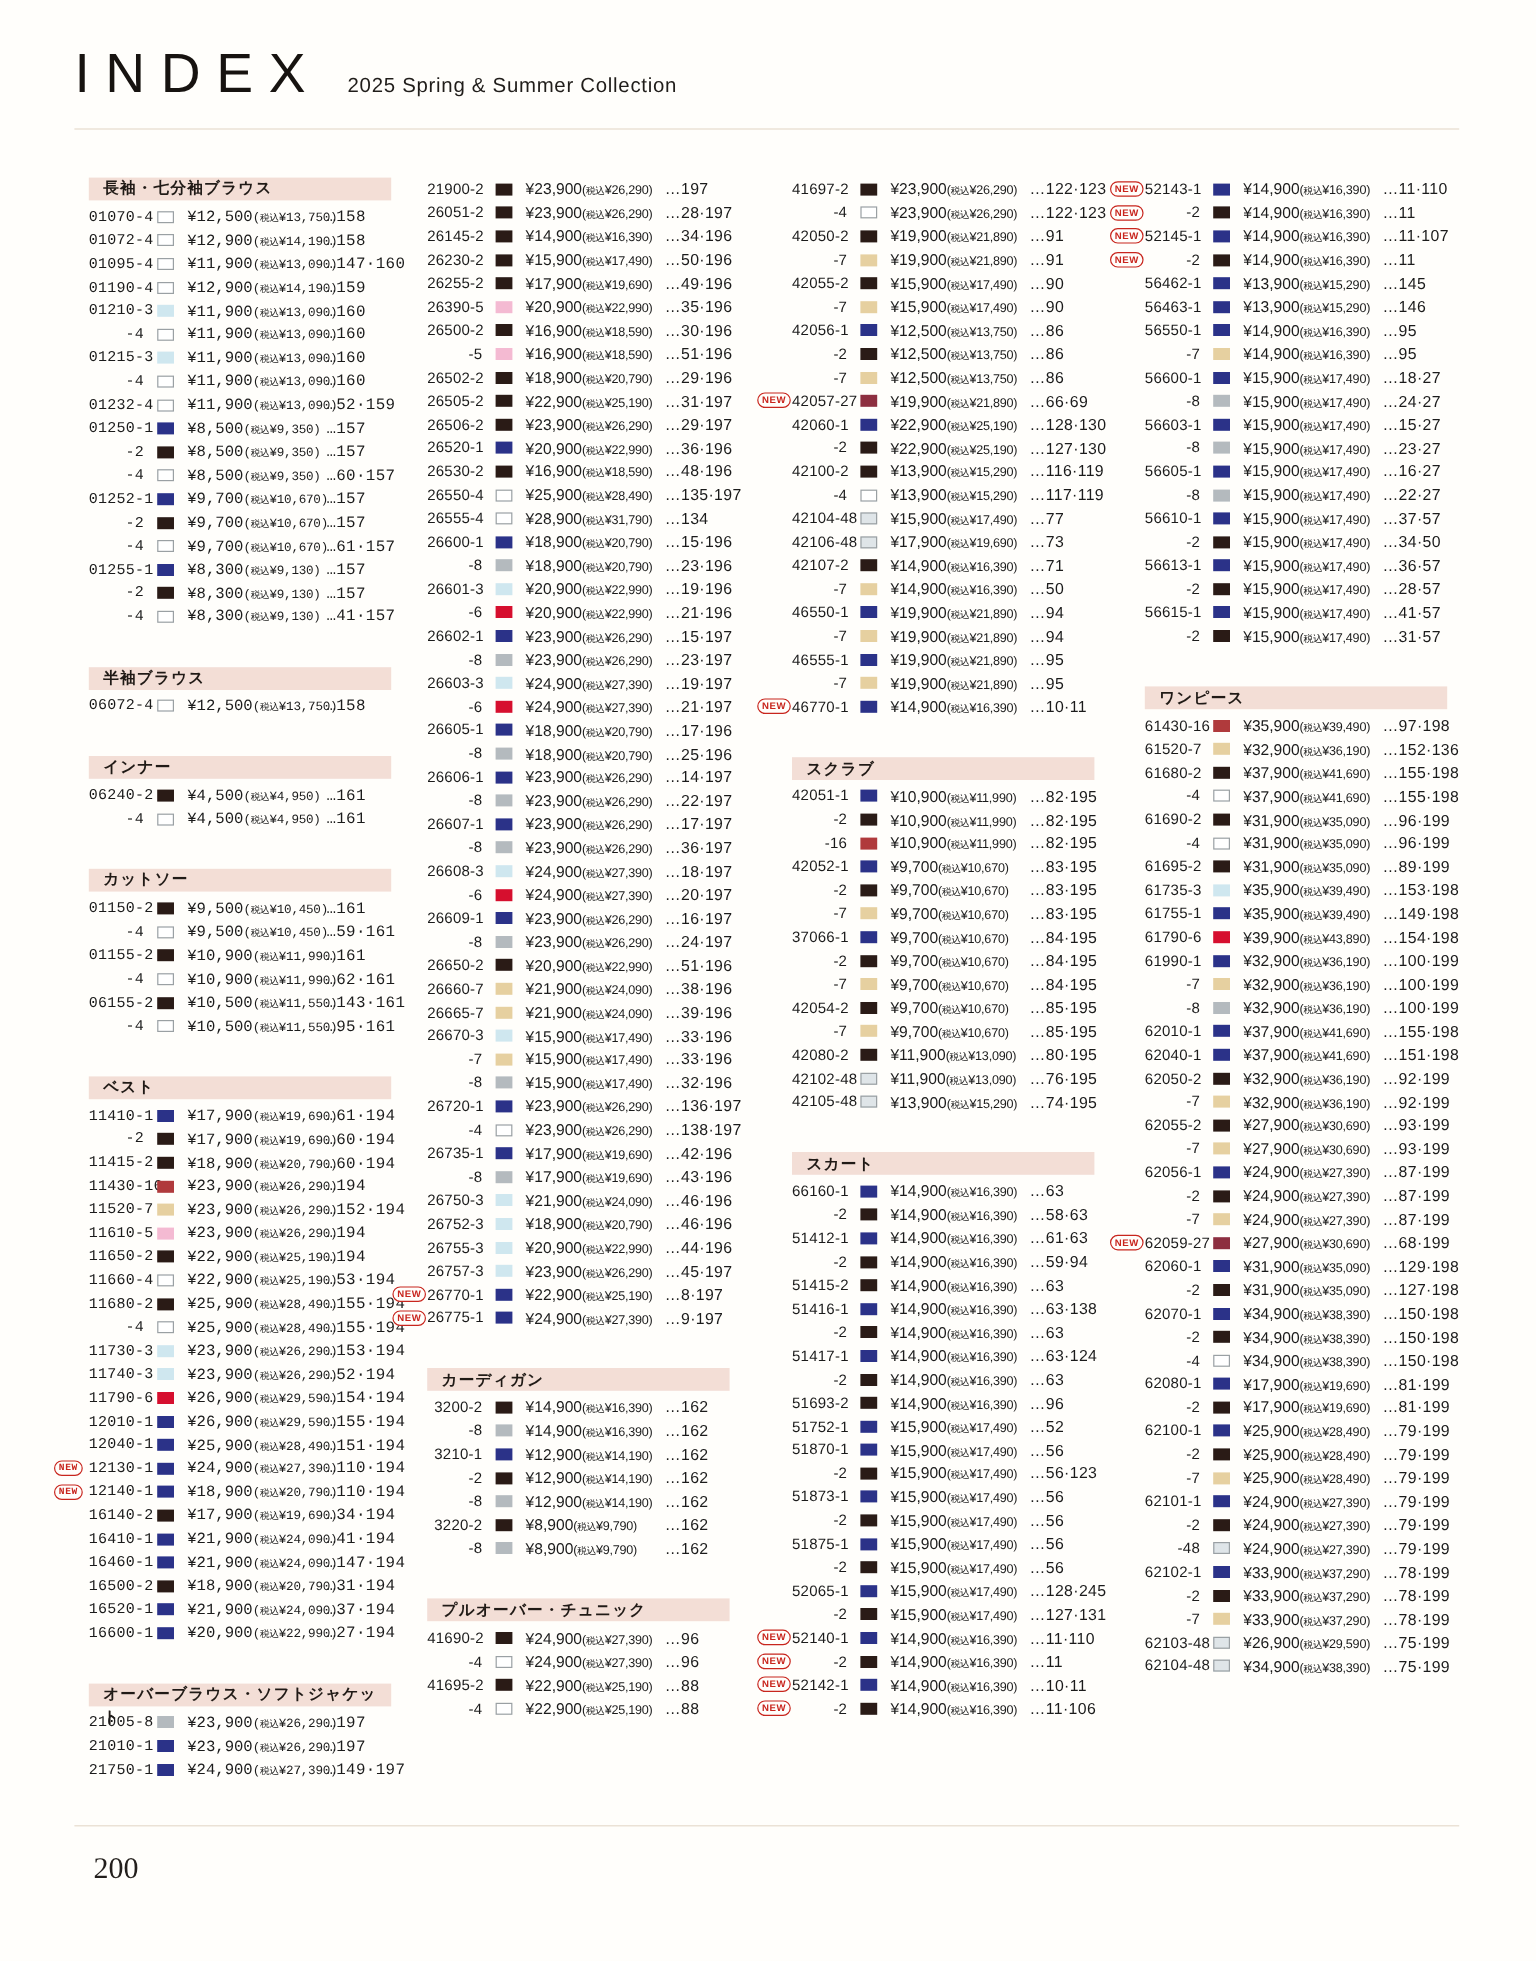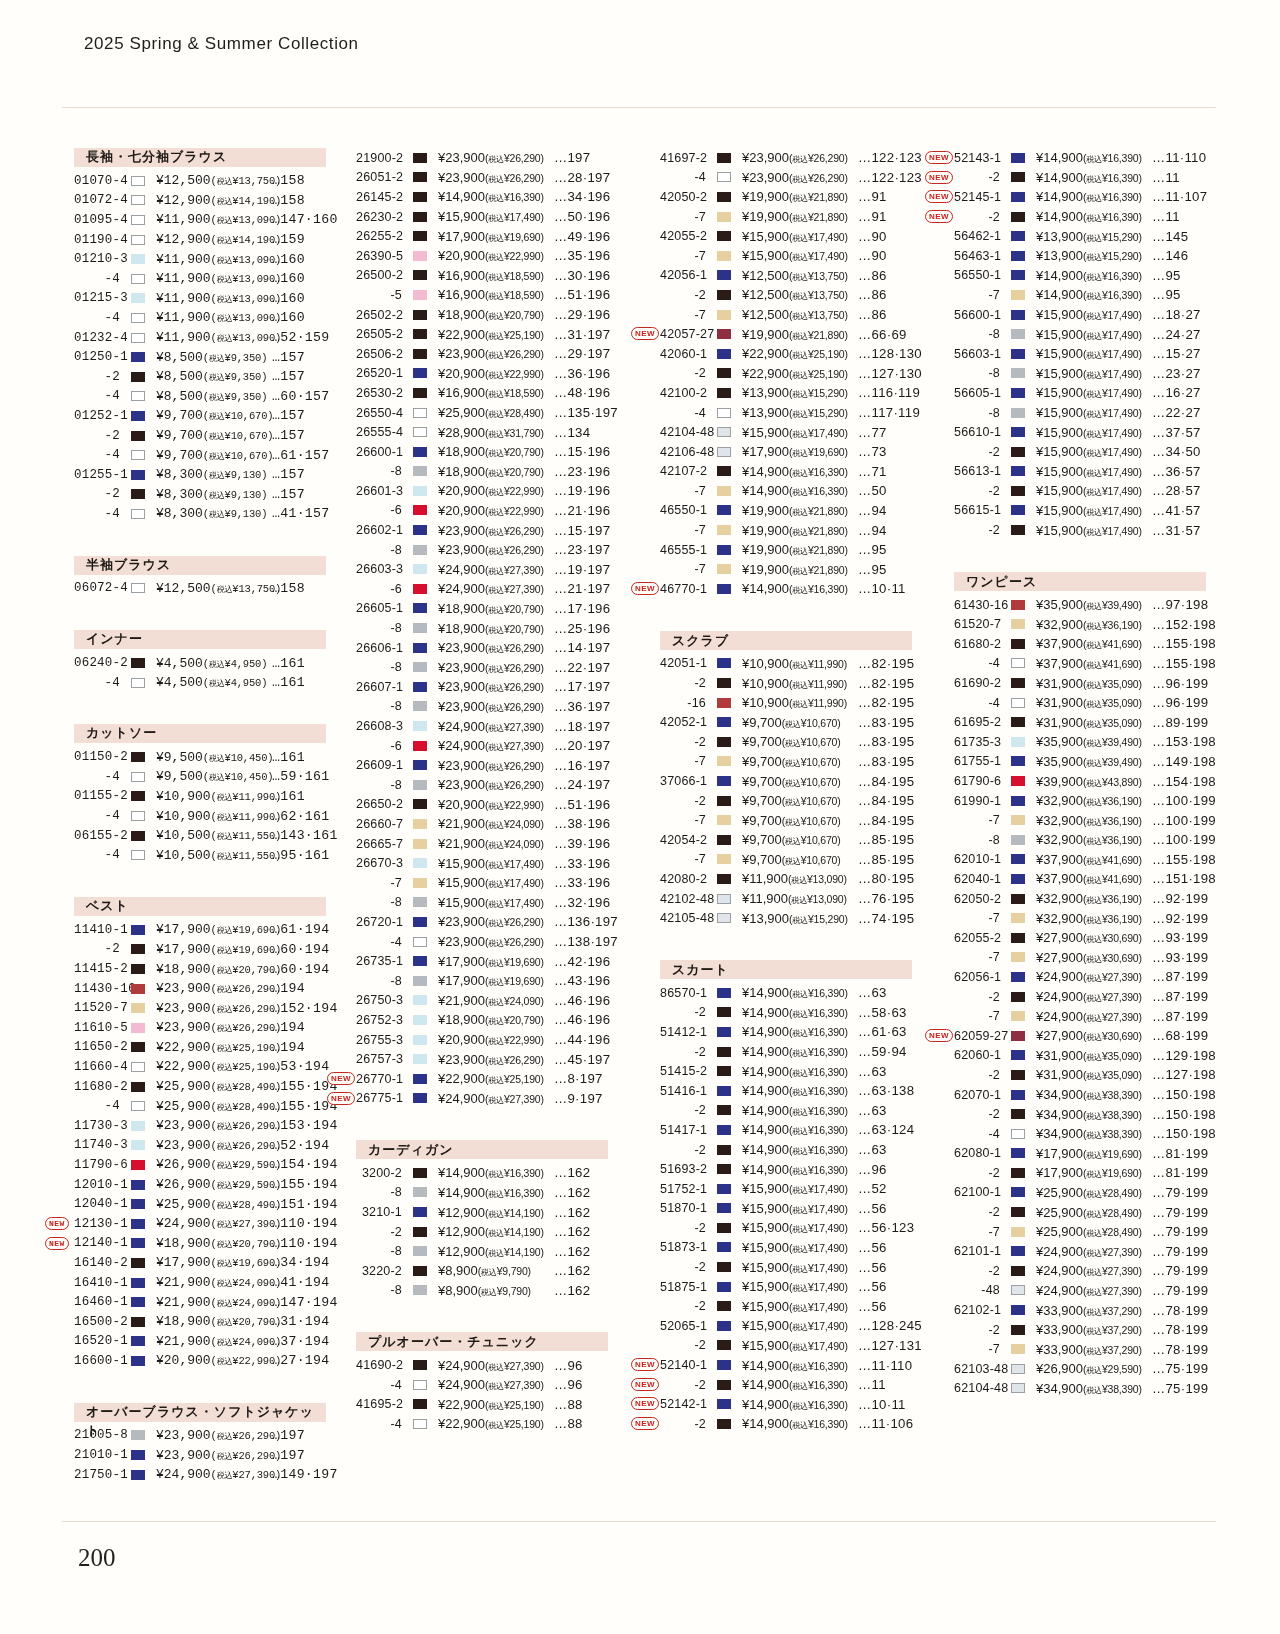--- a/index.html
+++ b/index.html
@@ -34,20 +34,21 @@
     position:absolute;left:-29px;top:3px;font-size:8px;font-weight:bold;
     color:#c8251d;border:1px solid #c8251d;border-radius:8px;padding:0 3px;
     line-height:11px;letter-spacing:.5px;background:#fffefb;
   }
 </style>
 </head>
 <body>
 
 <div class="page">
   <div class="hdr">
+    <h1>INDEX</h1>
     <span class="sub">2025 Spring &amp; Summer Collection</span>
   </div>
   <div class="rule top"></div>
   <div class="cols">
       <div class="col" style="left: 12px; font-family: Liberation Mono, monospace;">
         <div class="sec-h">長袖・七分袖ブラウス</div>
         <div class="row">
           <span class="code">01070-4</span>
           <span class="swatch bd" style="background: rgb(255, 255, 255);"></span>
           <span class="price">¥12,500<small>(<span class="tl">税込</span>¥13,750)</small></span>
@@ -960,21 +961,21 @@
           <span class="pages">…76·195</span>
         </div>
         <div class="row">
           <span class="code">42105-48</span>
           <span class="swatch bd" style="background: rgb(223, 229, 232);"></span>
           <span class="price">¥13,900<small>(<span class="tl">税込</span>¥15,290)</small></span>
           <span class="pages">…74·195</span>
         </div>
         <div class="sec-h">スカート</div>
         <div class="row">
-          <span class="code">86570-1</span>
+          <span class="code">66160-1</span>
           <span class="swatch" style="background: rgb(43, 50, 136);"></span>
           <span class="price">¥14,900<small>(<span class="tl">税込</span>¥16,390)</small></span>
           <span class="pages">…63</span>
         </div>
         <div class="row">
           <span class="code">-2</span>
           <span class="swatch" style="background: rgb(42, 27, 22);"></span>
           <span class="price">¥14,900<small>(<span class="tl">税込</span>¥16,390)</small></span>
           <span class="pages">…58·63</span>
         </div>
@@ -1238,21 +1239,21 @@
         <div class="row">
           <span class="code">61430-16</span>
           <span class="swatch" style="background: rgb(176, 58, 60);"></span>
           <span class="price">¥35,900<small>(<span class="tl">税込</span>¥39,490)</small></span>
           <span class="pages">…97·198</span>
         </div>
         <div class="row">
           <span class="code">61520-7</span>
           <span class="swatch" style="background: rgb(230, 208, 160);"></span>
           <span class="price">¥32,900<small>(<span class="tl">税込</span>¥36,190)</small></span>
-          <span class="pages">…152·198</span>
+          <span class="pages">…152·136</span>
         </div>
         <div class="row">
           <span class="code">61680-2</span>
           <span class="swatch" style="background: rgb(42, 27, 22);"></span>
           <span class="price">¥37,900<small>(<span class="tl">税込</span>¥41,690)</small></span>
           <span class="pages">…155·198</span>
         </div>
         <div class="row">
           <span class="code">-4</span>
           <span class="swatch bd" style="background: rgb(255, 255, 255);"></span>

